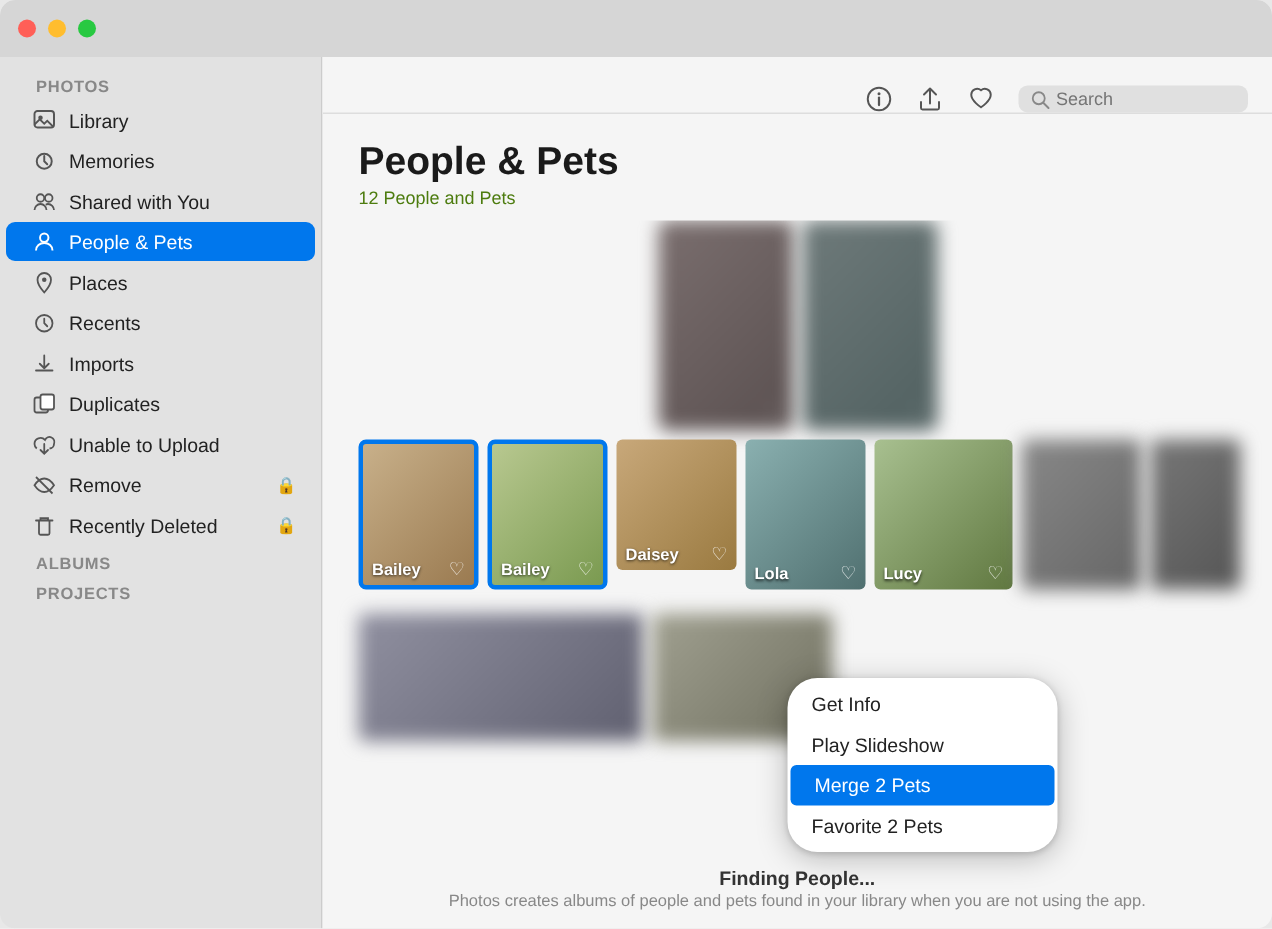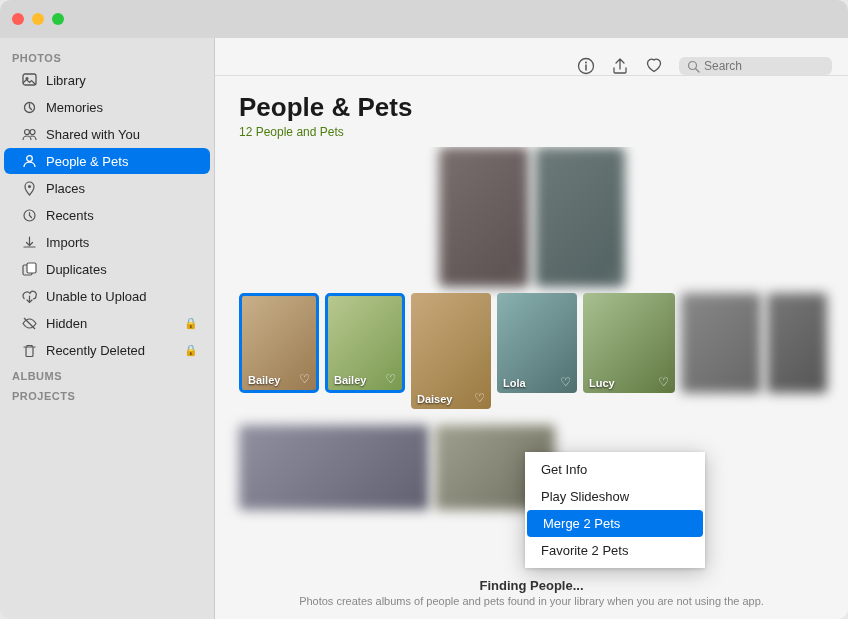--- a/index.html
+++ b/index.html
@@ -41,21 +41,21 @@
       background: #e2e2e2;
       padding: 8px 0;
       overflow-y: auto;
       flex-shrink: 0;
       border-right: 1px solid #ccc;
     }
     .sidebar-section-label {
       font-size: 11px;
       font-weight: 600;
       color: #888;
-      padding: 6px 12px 2px;
+      padding: 6px 24px 2px;
       text-transform: uppercase;
       letter-spacing: 0.5px;
     }
     .sidebar-item {
       display: flex;
       align-items: center;
       gap: 8px;
       padding: 4px 12px 4px 16px;
       font-size: 13px;
       color: #222;
@@ -172,21 +172,21 @@
     }
     .selected-photo {
       border: 3px solid #0077ed;
       border-radius: 5px;
     }
     .context-menu {
       position: absolute;
       left: 310px;
       top: 305px;
       background: white;
-      border-radius: 0;
+      border-radius: 20px;
       box-shadow: 0 4px 20px rgba(0,0,0,0.25), 0 1px 4px rgba(0,0,0,0.15);
       padding: 4px 0;
       z-index: 100;
       min-width: 180px;
     }
     .context-menu-item {
       padding: 6px 16px;
       font-size: 13px;
       color: #222;
       cursor: pointer;
@@ -333,21 +333,21 @@
       <span class="sidebar-item-text">Unable to Upload</span>
     </div>
 
     <div class="sidebar-item">
       <div class="sidebar-icon">
         <svg width="15" height="15" viewBox="0 0 15 15" fill="none">
             <path d="M1 7.5C1 7.5 4 3 7.5 3S14 7.5 14 7.5 11 12 7.5 12 1 7.5 1 7.5z" stroke="#555" stroke-width="1.2"></path>
             <line x1="2" y1="2" x2="13" y2="13" stroke="#555" stroke-width="1.2"></line>
           </svg>
       </div>
-      <span class="sidebar-item-text">Hidden</span>
+      <span class="sidebar-item-text">Remove</span>
       <span class="lock-badge">🔒</span>
     </div>
 
     <div class="sidebar-item">
       <div class="sidebar-icon">
         <svg width="15" height="15" viewBox="0 0 15 15" fill="none">
             <path d="M2 4h11M5 4V2.5h5V4M4 4v8.5a1 1 0 0 0 1 1h5a1 1 0 0 0 1-1V4" stroke="#555" stroke-width="1.2" stroke-linecap="round"></path>
           </svg>
       </div>
       <span class="sidebar-item-text">Recently Deleted</span>
@@ -409,21 +409,21 @@
         <div class="photo-thumb selected-photo" style="width:80px; height:100px; background: linear-gradient(135deg, #c8b08a, #9a7a50); border-radius:5px;">
           <span class="photo-label">Bailey</span>
           <div class="heart-btn">♡</div>
         </div>
 
         <div class="photo-thumb selected-photo" style="width:80px; height:100px; background: linear-gradient(135deg, #b8c890, #7a9a50); border-radius:5px;">
           <span class="photo-label">Bailey</span>
           <div class="heart-btn">♡</div>
         </div>
 
-        <div class="photo-thumb" style="width:80px; height:116px; background: linear-gradient(135deg, #c8a87a, #9a7a40); border-radius:4px;">
+        <div class="photo-thumb" style="width:80px; height:87px; background: linear-gradient(135deg, #c8a87a, #9a7a40); border-radius:4px;">
           <span class="photo-label">Daisey</span>
           <div class="heart-btn">♡</div>
         </div>
 
         <div class="photo-thumb" style="width:80px; height:100px; background: linear-gradient(135deg, #8ab0b0, #507070); border-radius:4px;text-decoration:underline;">
           <span class="photo-label">Lola</span>
           <div class="heart-btn">♡</div>
         </div>
 
         <div class="photo-thumb" style="width:92px; height:100px; background: linear-gradient(135deg, #a8c090, #607840); border-radius:4px;text-decoration:underline;">

